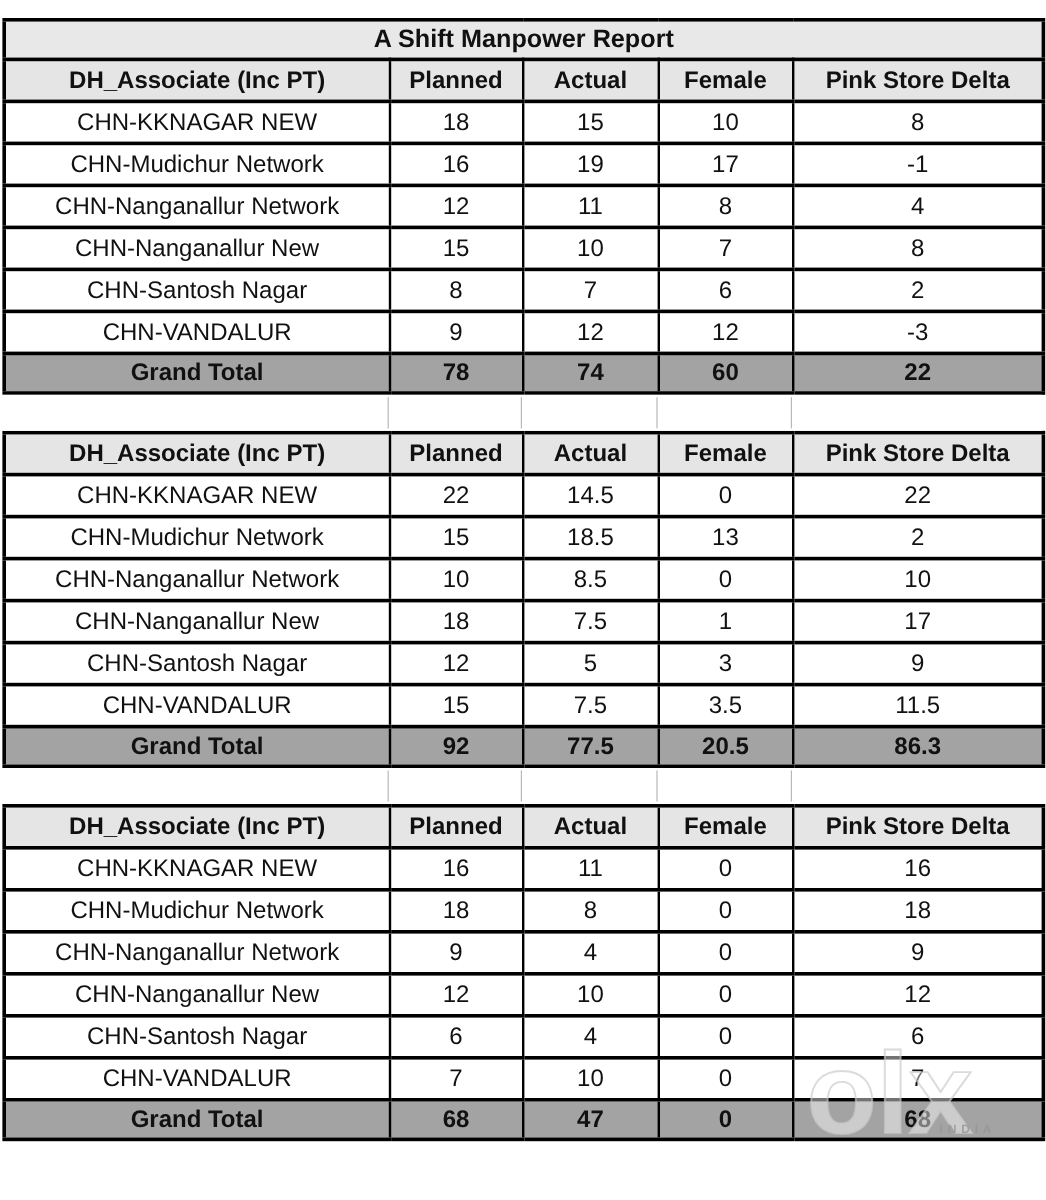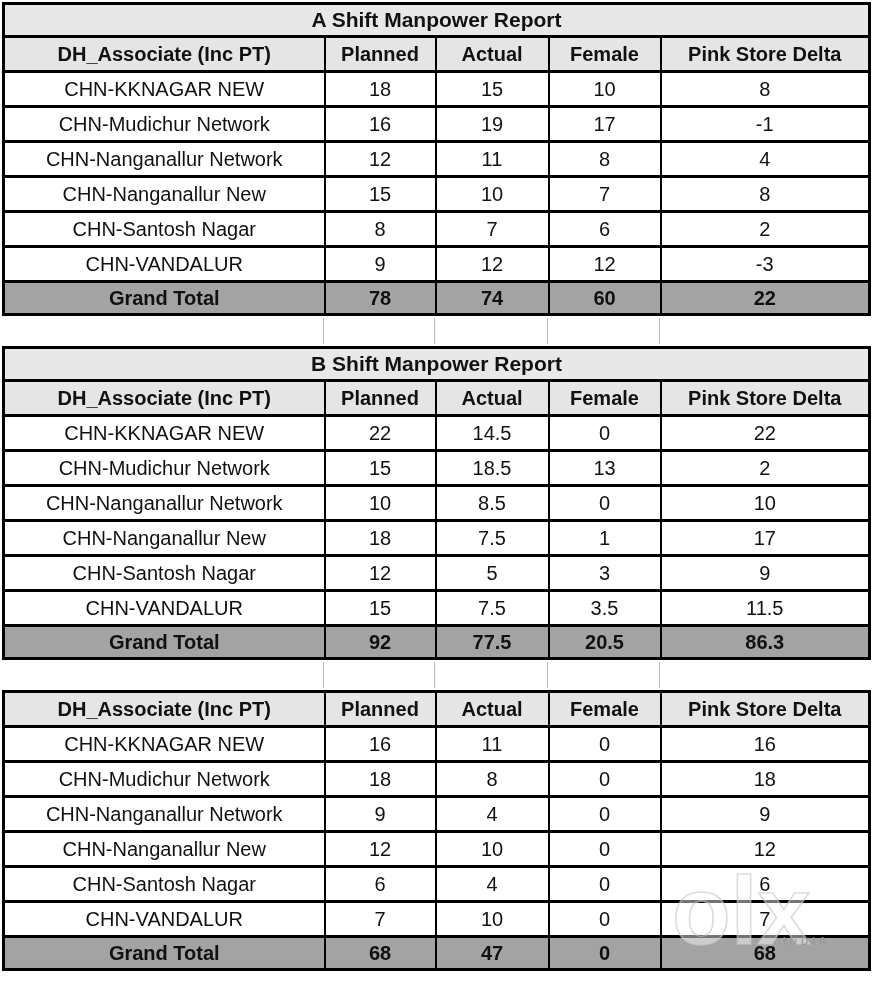--- a/index.html
+++ b/index.html
@@ -8,21 +8,21 @@
     background: #ffffff;
     font-family: "Liberation Sans", sans-serif;
   }
   .page {
     position: relative;
     width: 872px;
     height: 1000px;
     background: #ffffff;
     overflow: hidden;
     box-sizing: border-box;
-    padding: 2px 0 0 2px;
+    padding: 15px 0 0 2px;
   }
   table.report {
     border-collapse: collapse;
     table-layout: fixed;
     width: 866px;
     border: 3px solid #000000;
   }
   table.report th, table.report td {
     border: 2px solid #000000;
     border-top-width: 3px;
@@ -171,100 +171,20 @@
           <td>12</td>
           <td>12</td>
           <td>-3</td>
         </tr>
         <tr class="total-row">
           <td>Grand Total</td>
           <td>78</td>
           <td>74</td>
           <td>60</td>
           <td>22</td>
-        </tr>
-      </tbody>
-    </table>
-
-  <div class="table-gap">
-    <span class="gridline gl-0"></span>
-    <span class="gridline gl-1"></span>
-    <span class="gridline gl-2"></span>
-    <span class="gridline gl-3"></span>
-  </div>
-
-  <table class="report">
-    <colgroup>
-      <col class="c0">
-        <col class="c1">
-        <col class="c2">
-        <col class="c3">
-        <col class="c4">
-    </colgroup>
-  <thead>
-        <tr class="title-row">
-          <th colspan="5">B Shift Manpower Report</th>
-        </tr>
-        <tr class="header-row">
-          <th>DH_Associate (Inc PT)</th>
-          <th>Planned</th>
-          <th>Actual</th>
-          <th>Female</th>
-          <th>Pink Store Delta</th>
-        </tr>
-      </thead>
-      <tbody>
-        <tr class="data-row">
-          <td>CHN-KKNAGAR NEW</td>
-          <td>22</td>
-          <td>14.5</td>
-          <td>0</td>
-          <td>22</td>
-        </tr>
-        <tr class="data-row">
-          <td>CHN-Mudichur Network</td>
-          <td>15</td>
-          <td>18.5</td>
-          <td>13</td>
-          <td>2</td>
-        </tr>
-        <tr class="data-row">
-          <td>CHN-Nanganallur Network</td>
-          <td>10</td>
-          <td>8.5</td>
-          <td>0</td>
-          <td>10</td>
-        </tr>
-        <tr class="data-row">
-          <td>CHN-Nanganallur New</td>
-          <td>18</td>
-          <td>7.5</td>
-          <td>1</td>
-          <td>17</td>
-        </tr>
-        <tr class="data-row">
-          <td>CHN-Santosh Nagar</td>
-          <td>12</td>
-          <td>5</td>
-          <td>3</td>
-          <td>9</td>
-        </tr>
-        <tr class="data-row">
-          <td>CHN-VANDALUR</td>
-          <td>15</td>
-          <td>7.5</td>
-          <td>3.5</td>
-          <td>11.5</td>
-        </tr>
-        <tr class="total-row">
-          <td>Grand Total</td>
-          <td>92</td>
-          <td>77.5</td>
-          <td>20.5</td>
-          <td>86.3</td>
         </tr>
       </tbody>
     </table>
 
   <div class="table-gap">
     <span class="gridline gl-0"></span>
     <span class="gridline gl-1"></span>
     <span class="gridline gl-2"></span>
     <span class="gridline gl-3"></span>
   </div>
@@ -282,20 +202,97 @@
           <th>DH_Associate (Inc PT)</th>
           <th>Planned</th>
           <th>Actual</th>
           <th>Female</th>
           <th>Pink Store Delta</th>
         </tr>
       </thead>
       <tbody>
         <tr class="data-row">
           <td>CHN-KKNAGAR NEW</td>
+          <td>22</td>
+          <td>14.5</td>
+          <td>0</td>
+          <td>22</td>
+        </tr>
+        <tr class="data-row">
+          <td>CHN-Mudichur Network</td>
+          <td>15</td>
+          <td>18.5</td>
+          <td>13</td>
+          <td>2</td>
+        </tr>
+        <tr class="data-row">
+          <td>CHN-Nanganallur Network</td>
+          <td>10</td>
+          <td>8.5</td>
+          <td>0</td>
+          <td>10</td>
+        </tr>
+        <tr class="data-row">
+          <td>CHN-Nanganallur New</td>
+          <td>18</td>
+          <td>7.5</td>
+          <td>1</td>
+          <td>17</td>
+        </tr>
+        <tr class="data-row">
+          <td>CHN-Santosh Nagar</td>
+          <td>12</td>
+          <td>5</td>
+          <td>3</td>
+          <td>9</td>
+        </tr>
+        <tr class="data-row">
+          <td>CHN-VANDALUR</td>
+          <td>15</td>
+          <td>7.5</td>
+          <td>3.5</td>
+          <td>11.5</td>
+        </tr>
+        <tr class="total-row">
+          <td>Grand Total</td>
+          <td>92</td>
+          <td>77.5</td>
+          <td>20.5</td>
+          <td>86.3</td>
+        </tr>
+      </tbody>
+    </table>
+
+  <div class="table-gap">
+    <span class="gridline gl-0"></span>
+    <span class="gridline gl-1"></span>
+    <span class="gridline gl-2"></span>
+    <span class="gridline gl-3"></span>
+  </div>
+
+  <table class="report">
+    <colgroup>
+      <col class="c0">
+        <col class="c1">
+        <col class="c2">
+        <col class="c3">
+        <col class="c4">
+    </colgroup>
+  <thead>
+        <tr class="header-row">
+          <th>DH_Associate (Inc PT)</th>
+          <th>Planned</th>
+          <th>Actual</th>
+          <th>Female</th>
+          <th>Pink Store Delta</th>
+        </tr>
+      </thead>
+      <tbody>
+        <tr class="data-row">
+          <td>CHN-KKNAGAR NEW</td>
           <td>16</td>
           <td>11</td>
           <td>0</td>
           <td>16</td>
         </tr>
         <tr class="data-row">
           <td>CHN-Mudichur Network</td>
           <td>18</td>
           <td>8</td>
           <td>0</td>

